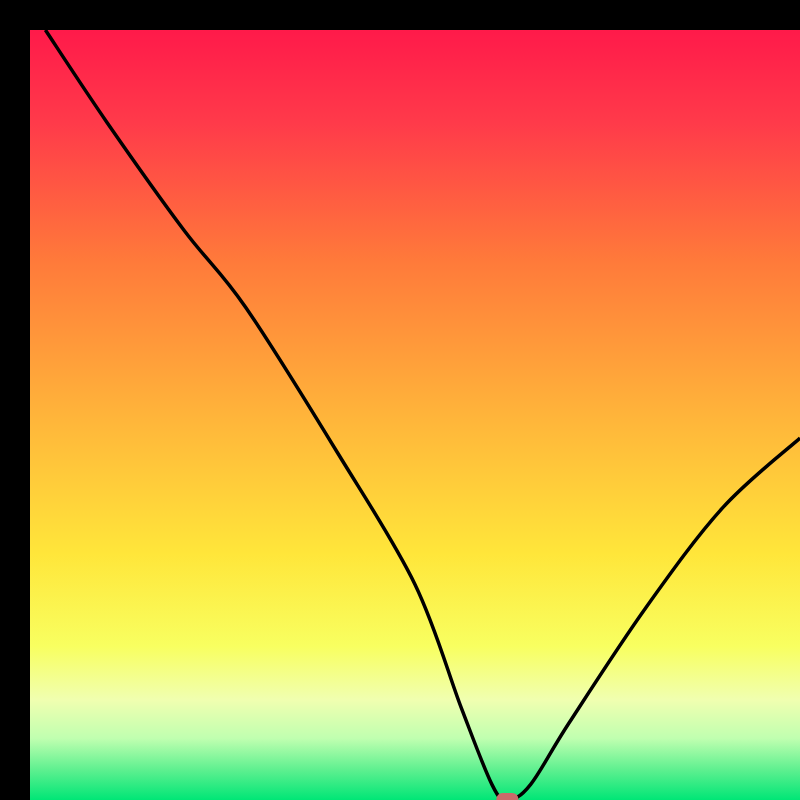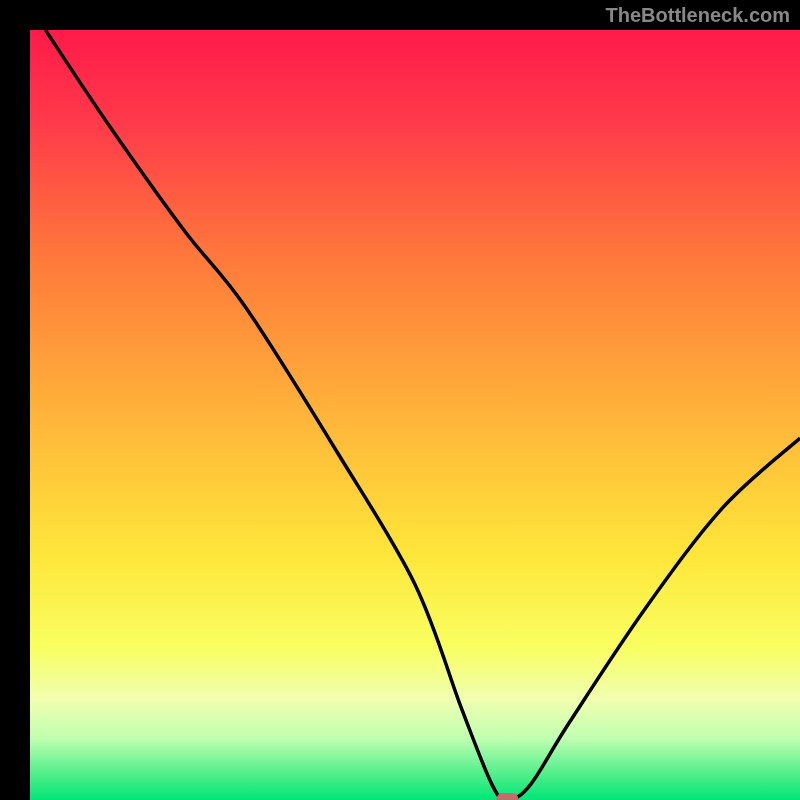--- a/index.html
+++ b/index.html
@@ -26,21 +26,20 @@
     z-index: 10;
   }
   svg {
     display: block;
   }
 </style>
 </head>
 <body>
 <div class="container">
 
-<div class="watermark">TheBottleneck.com</div>
 
 <svg id="chart-svg" width="800" height="800">
   <defs>
     <linearGradient id="bg-grad" x1="0" y1="0" x2="0" y2="1">
           <stop offset="0%" stop-color="#ff1a4a"></stop>
           <stop offset="12%" stop-color="#ff3a4a"></stop>
           <stop offset="30%" stop-color="#ff7a3a"></stop>
           <stop offset="50%" stop-color="#ffb43a"></stop>
           <stop offset="68%" stop-color="#ffe63a"></stop>
           <stop offset="80%" stop-color="#f8ff60"></stop>

